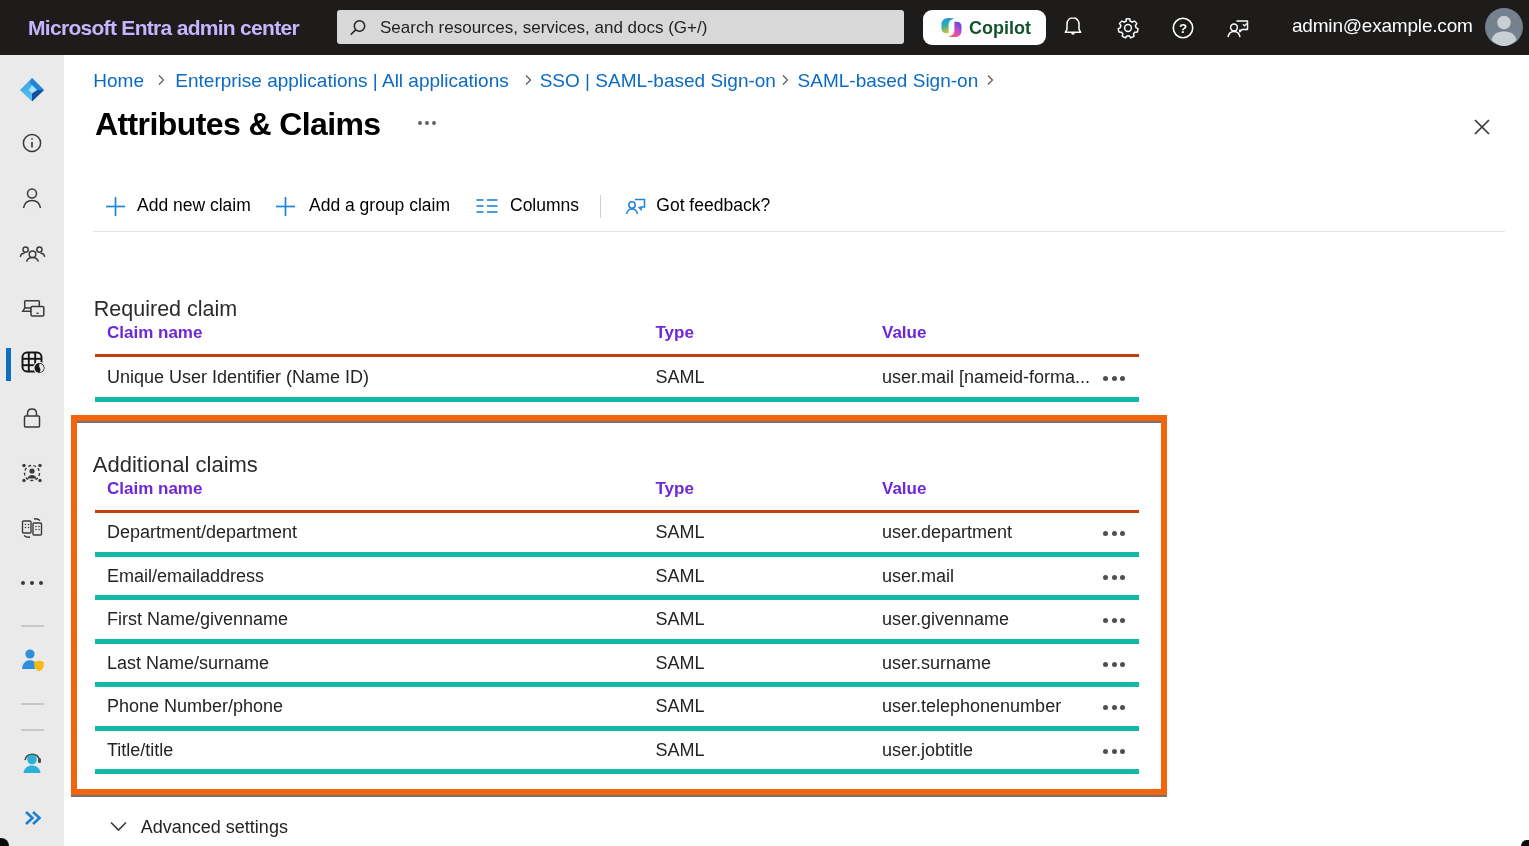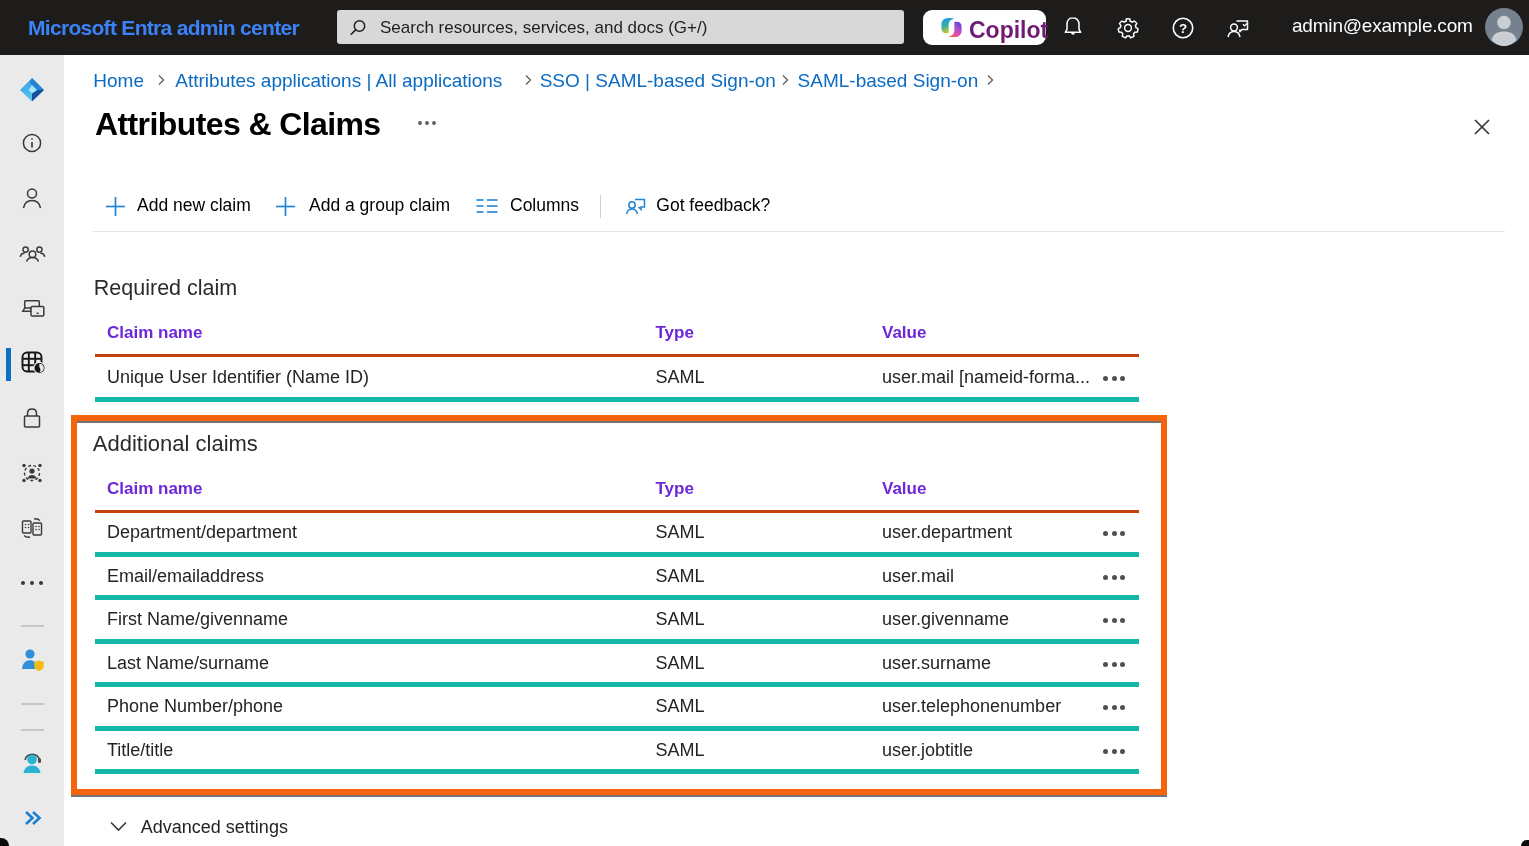--- a/index.html
+++ b/index.html
@@ -1,39 +1,39 @@
 <!DOCTYPE html>
 <html><head>
 <meta charset="utf-8">
 <style>
   * { margin:0; padding:0; box-sizing:border-box; }
   html,body { width:1529px; height:846px; overflow:hidden; background:#fff;
     font-family:"Liberation Sans", sans-serif; }
   
   #topbar { position:absolute; left:0; top:0; width:1529px; height:55px; background:#1d1c1b; }
-  #brand { position:absolute; left:28px; top:16.7px; line-height:1; color:#3b82f6; font-size:21px; font-weight:700; letter-spacing:-0.7px; }
+  #brand { position:absolute; left:28px; top:16.7px; line-height:1; color:#c4b5fd; font-size:21px; font-weight:700; letter-spacing:-0.7px; }
   #searchbox { position:absolute; left:337px; top:10px; width:567px; height:34px; background:#d8d8d8; border-radius:3px; }
   #searchtext { position:absolute; left:43px; top:8.7px; line-height:1; font-size:17px; color:#1f1f1f; }
   #copilot { position:absolute; left:923px; top:9.5px; width:123px; height:35.5px; background:#fff; border-radius:9px; }
-  #copilot .ctext { position:absolute; left:46px; top:9px; line-height:1; font-size:23px; font-weight:700; color:#701a75;text-align:center; }
+  #copilot .ctext { position:absolute; left:46px; top:9px; line-height:1; font-size:18px; font-weight:700; color:#14532d;text-align:center; }
   .tb-ic { position:absolute; top:16px; }
   #admintext { position:absolute; left:1292px; top:15.5px; line-height:1; color:#fff; font-size:19px; letter-spacing:-0.2px; }
   
   #sidebar { position:absolute; left:0; top:55px; width:65px; height:791px; background:#eaeaea; border-right:1px solid #dcdcdc; }
   .side-ic { position:absolute; left:0; width:64px; text-align:center; }
   .side-div { position:absolute; left:21px; width:23px; border-top:2px solid #c7c7c7; }
   #selbar { position:absolute; left:6px; top:292.5px; width:5px; height:33.5px; background:#0b6fc4; }
   #corner { position:absolute; left:0px; top:783px; width:9px; height:8px; background:#0a0a0a; border-top-right-radius:9px; }
   
   #main { position:absolute; left:64px; top:55px; width:1465px; height:791px; background:#fff; }
   #main .ab { position:absolute; line-height:1; white-space:nowrap; }
   .crumb { color:#0b6bc2; font-size:19px; }
   #title { font-size:32px; font-weight:700; color:#000000; letter-spacing:-0.6px; }
   .ttxt { font-size:17.5px; color:#000000; }
-  .sechead { font-size:21.5px; color:#2b2b2b; }
+  .sechead { font-size:21.5px; color:#2b2b2b;margin-top:21px; }
   
   .tbl { position:absolute; left:30.5px; width:1044.5px; }
   .thead { height:40px; position:relative; border-bottom:3px solid #c2410c; font-weight:700; font-size:17px; color:#6d28d9; }
   .thead span { position:absolute; top:15px; transform:translateY(-50%); line-height:1; }
   .trow { position:relative; border-bottom:5px solid #14b8a6; font-size:18px; color:#242424; height:43.5px; }
   .trow span { position:absolute; top:50%; transform:translateY(-50%); line-height:1; white-space:nowrap; }
   .c1 { left:12.5px; } .c2 { left:561px; } .c3 { left:787.5px; }
   .cd { left:1003px; width:33px; text-align:center; }
   .dots3 i { display:inline-block; width:5px; height:5px; border-radius:50%; background:#4f4f4f; margin:0 1.8px; vertical-align:middle; }
   #orange { position:absolute; left:7.3px; top:359.5px; width:1096px; height:380px; border:6px solid #f3640d; z-index:5; filter:drop-shadow(0 2px 0.6px rgba(80,80,80,0.8)); }
@@ -213,21 +213,21 @@
   <div id="selbar"></div>
   <div id="corner"></div>
 </div>
 
 <div id="main">
 
   <span class="ab crumb" style="left:29.3px; top:15.9px">Home</span>
   <svg class="ab" style="left:91.5px; top:19px" width="10" height="12" viewBox="0 0 10 12" fill="none" stroke="#5f5e5d" stroke-width="1.3">
       <path d="M3 1.5 L7.5 6 L3 10.5"></path>
     </svg>
-  <span class="ab crumb" style="left:111.3px; top:15.9px">Attributes applications | All applications</span>
+  <span class="ab crumb" style="left:111.3px; top:15.9px">Enterprise applications | All applications</span>
   <svg class="ab" style="left:459px; top:19px" width="10" height="12" viewBox="0 0 10 12" fill="none" stroke="#5f5e5d" stroke-width="1.3">
       <path d="M3 1.5 L7.5 6 L3 10.5"></path>
     </svg>
   <span class="ab crumb" style="left:475.7px; top:15.9px">SSO | SAML-based Sign-on</span>
   <svg class="ab" style="left:716px; top:19px" width="10" height="12" viewBox="0 0 10 12" fill="none" stroke="#5f5e5d" stroke-width="1.3">
       <path d="M3 1.5 L7.5 6 L3 10.5"></path>
     </svg>
   <span class="ab crumb" style="left:733.6px; top:15.9px">SAML-based Sign-on</span>
   <svg class="ab" style="left:921px; top:19px" width="10" height="12" viewBox="0 0 10 12" fill="none" stroke="#5f5e5d" stroke-width="1.3">
       <path d="M3 1.5 L7.5 6 L3 10.5"></path>

